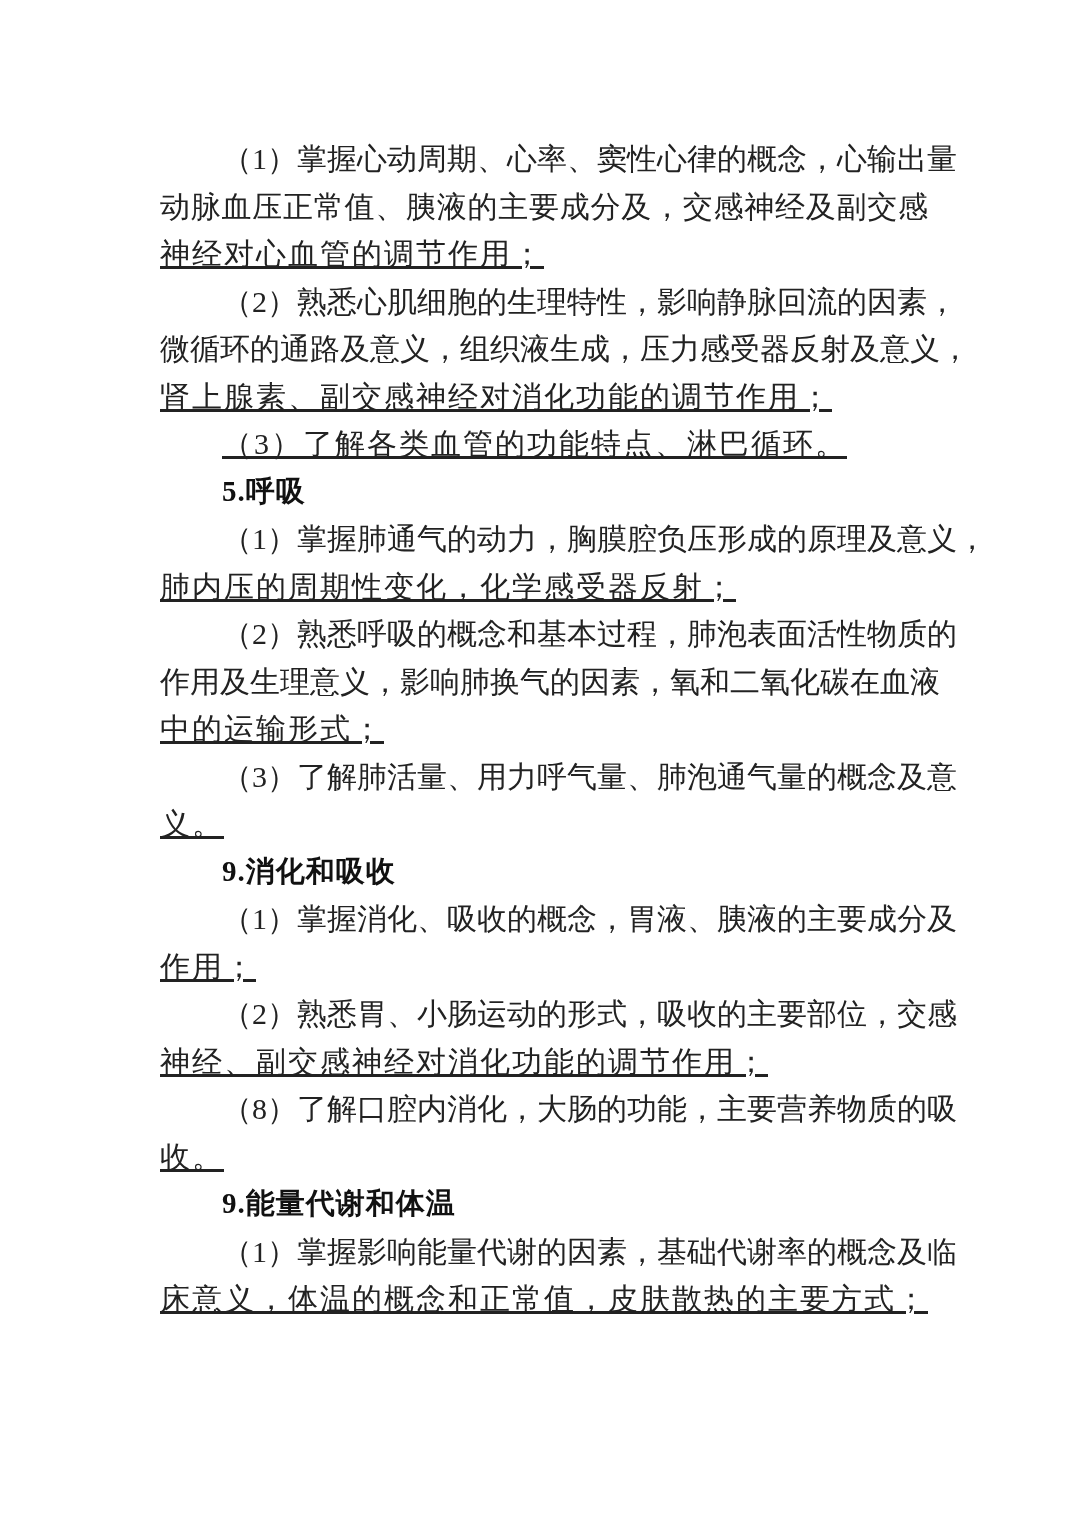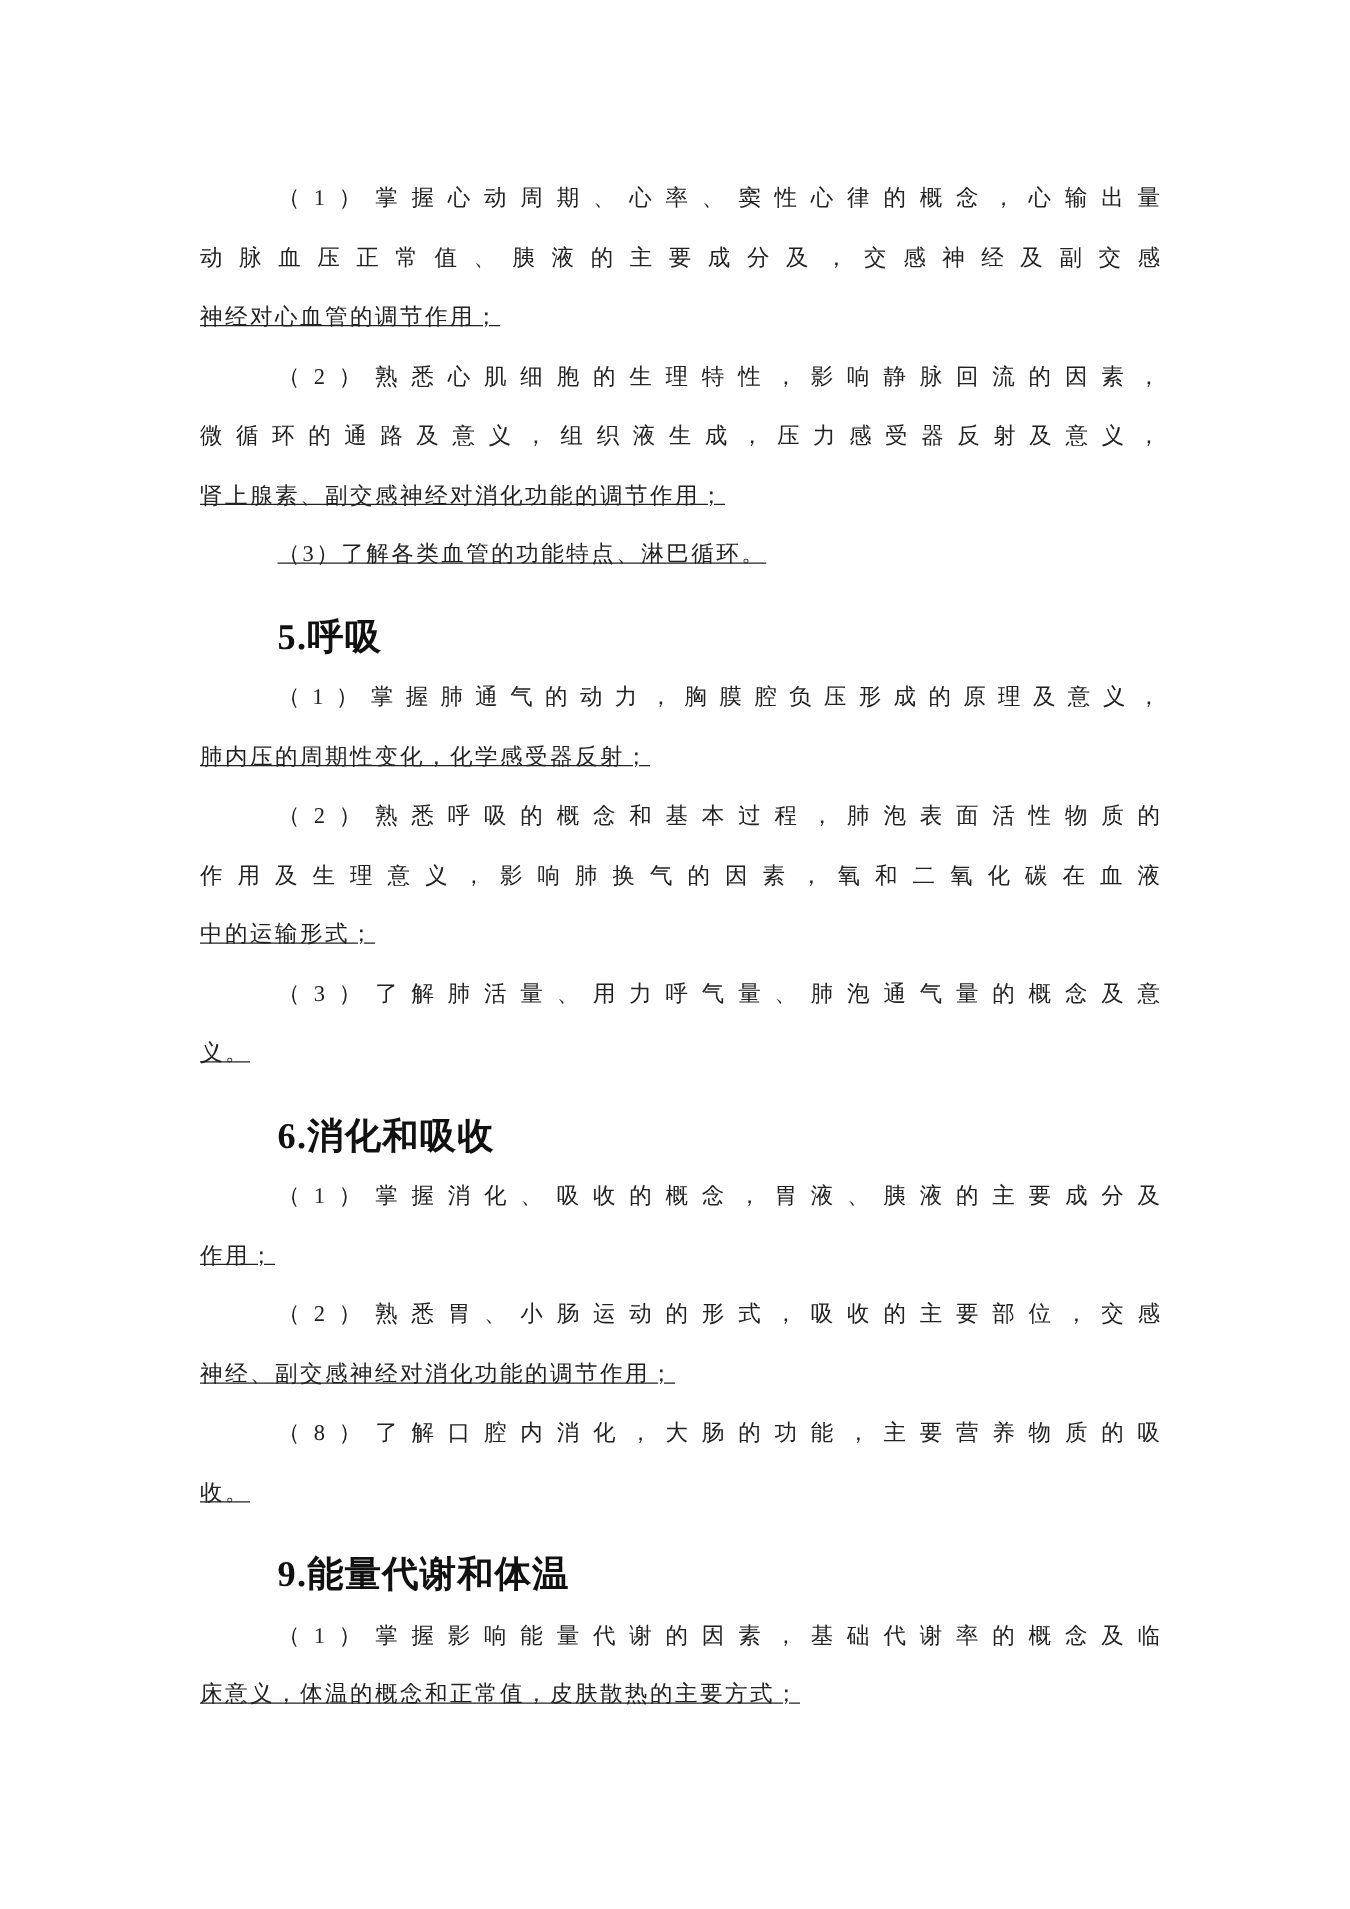--- a/index.html
+++ b/index.html
@@ -14,21 +14,21 @@
   }
   .page {
     box-sizing: border-box;
     width: 1080px;
     height: 1527px;
     padding: 135px 152px 0 160px;
     background: #ffffff;
   }
   .ln {
     font-family: "Liberation Serif", "DejaVu Serif", serif;
-    font-size: 18px;
+    font-size: 30px;
     color: #222222;
     height: 47.5px;
     line-height: 47.5px;
     white-space: nowrap;
     overflow: visible;
   }
   
   .just {
     text-align: justify;
     text-align-last: justify;
@@ -43,21 +43,20 @@
   .indent {
     text-indent: 62px;
   }
   .heading {
     font-weight: bold;
     font-size: 29px;
     color: #111111;
     letter-spacing: 1px;
     text-indent: 62px;
     text-align: left;
-    margin-top: 19px;
   }
 </style>
 </head>
 <body>
 
 <div class="page">
   <div class="ln just indent">（1）掌握心动周期、心率、窦性心律的概念，心输出量</div>
   <div class="ln just">动脉血压正常值、胰液的主要成分及，交感神经及副交感</div>
   <div class="ln end">神经对心血管的调节作用；</div>
   <div class="ln just indent">（2）熟悉心肌细胞的生理特性，影响静脉回流的因素，</div>
@@ -65,21 +64,21 @@
   <div class="ln end">肾上腺素、副交感神经对消化功能的调节作用；</div>
   <div class="ln end indent">（3）了解各类血管的功能特点、淋巴循环。</div>
   <div class="ln heading">5.呼吸</div>
   <div class="ln just indent">（1）掌握肺通气的动力，胸膜腔负压形成的原理及意义，</div>
   <div class="ln end">肺内压的周期性变化，化学感受器反射；</div>
   <div class="ln just indent">（2）熟悉呼吸的概念和基本过程，肺泡表面活性物质的</div>
   <div class="ln just">作用及生理意义，影响肺换气的因素，氧和二氧化碳在血液</div>
   <div class="ln end">中的运输形式；</div>
   <div class="ln just indent">（3）了解肺活量、用力呼气量、肺泡通气量的概念及意</div>
   <div class="ln end">义。</div>
-  <div class="ln heading">6.消化和吸收</div>
+  <div class="ln heading">9.消化和吸收</div>
   <div class="ln just indent">（1）掌握消化、吸收的概念，胃液、胰液的主要成分及</div>
   <div class="ln end">作用；</div>
   <div class="ln just indent">（2）熟悉胃、小肠运动的形式，吸收的主要部位，交感</div>
   <div class="ln end">神经、副交感神经对消化功能的调节作用；</div>
   <div class="ln just indent">（8）了解口腔内消化，大肠的功能，主要营养物质的吸</div>
   <div class="ln end">收。</div>
   <div class="ln heading">9.能量代谢和体温</div>
   <div class="ln just indent">（1）掌握影响能量代谢的因素，基础代谢率的概念及临</div>
   <div class="ln end">床意义，体温的概念和正常值，皮肤散热的主要方式；</div>
 </div>

